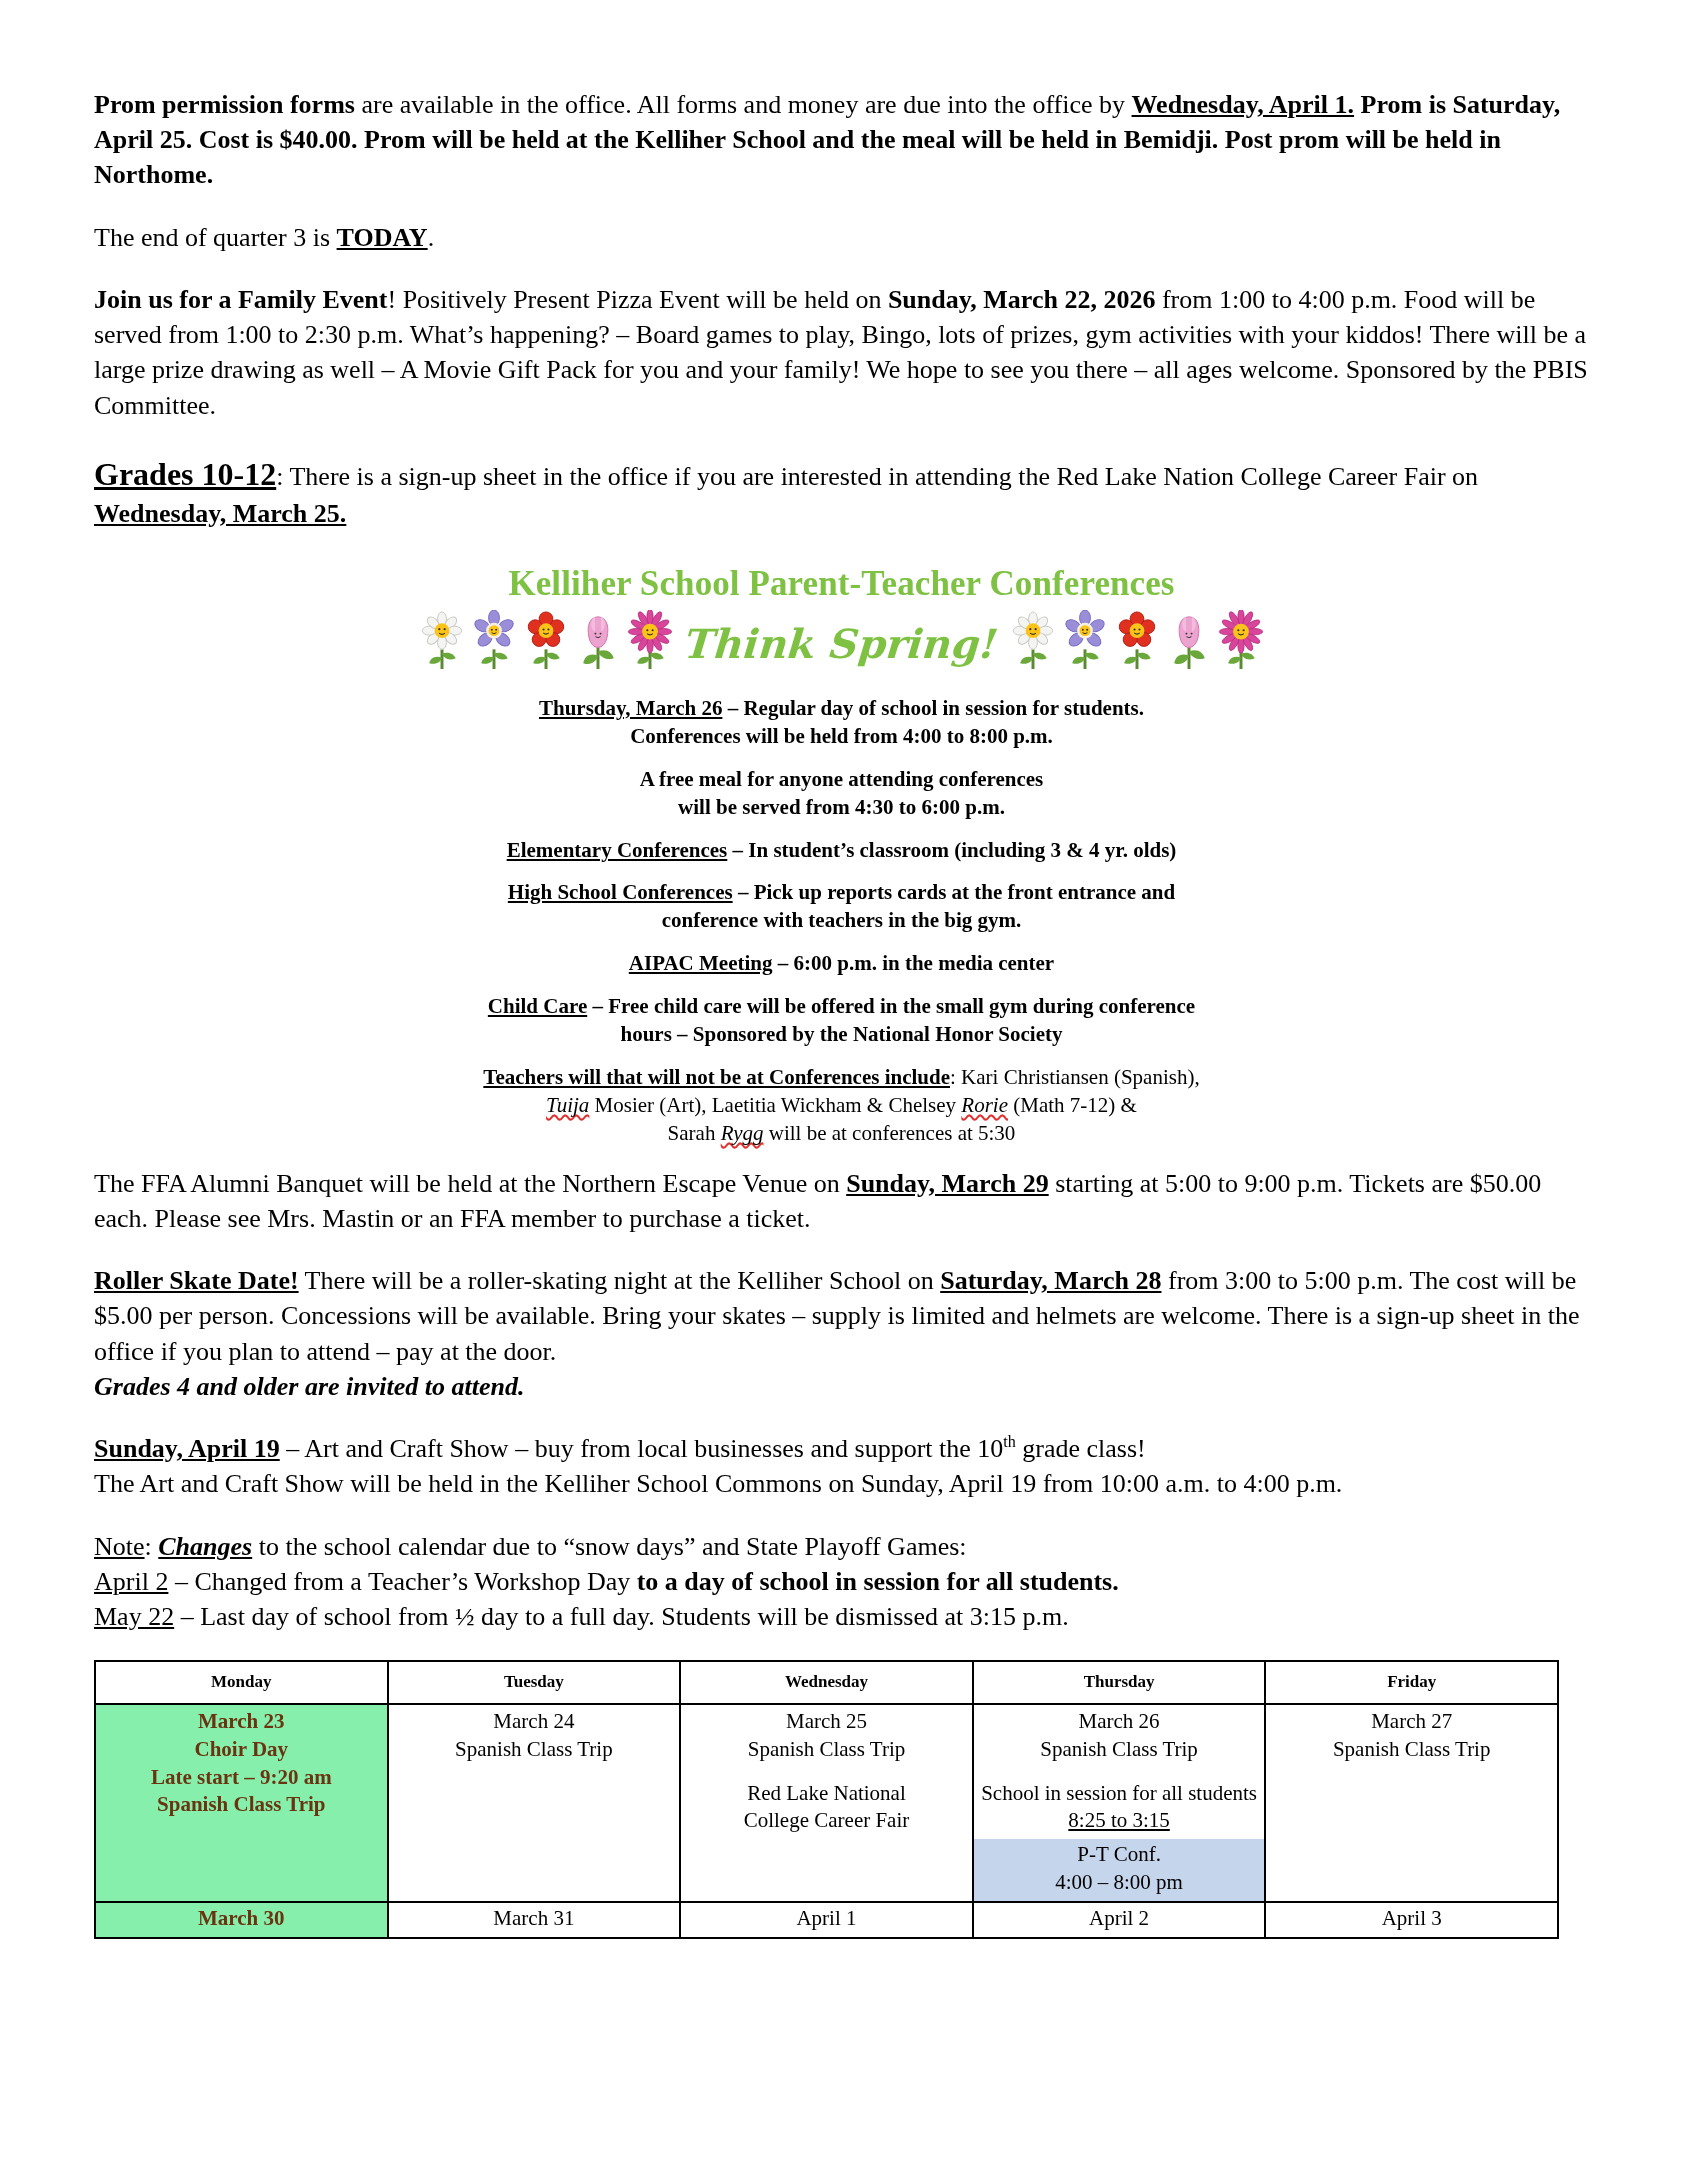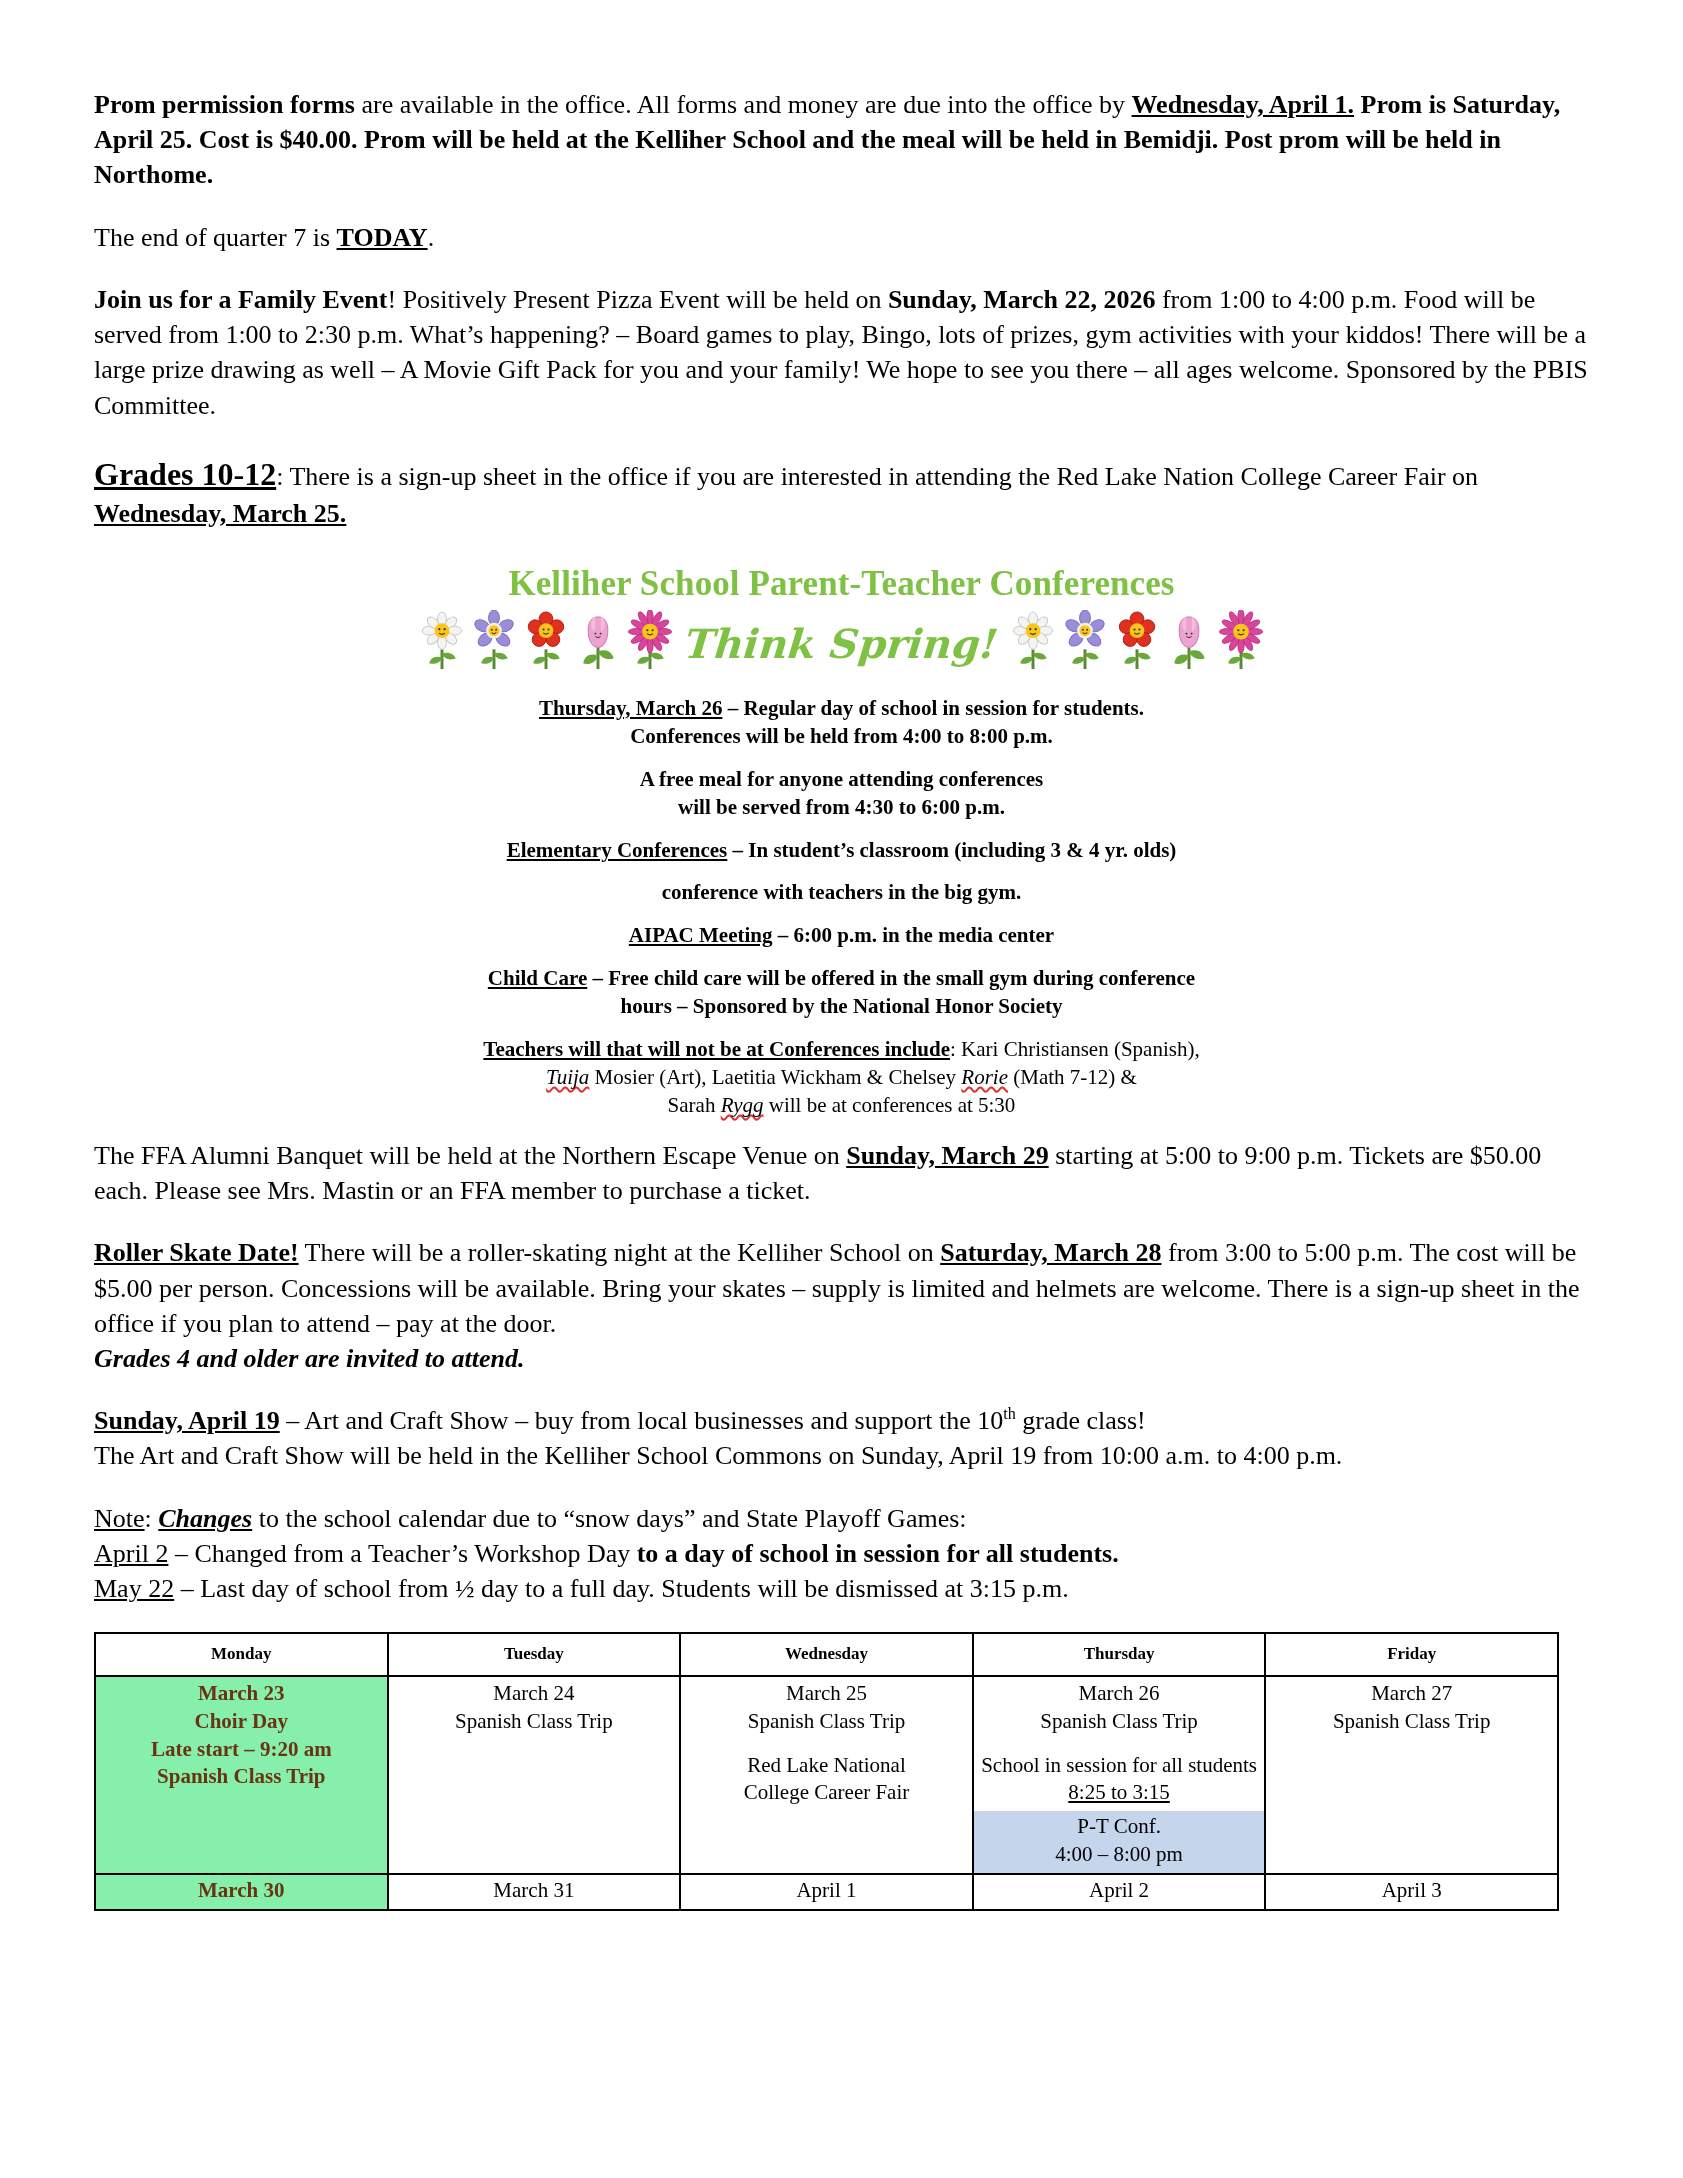--- a/index.html
+++ b/index.html
@@ -138,21 +138,21 @@
 </head>
 <body>
 
 <div class="page">
  <div class="content">
 
   <p class="para"><span class="b">Prom permission forms</span><span> are available in the office.  All forms and money are due into the office by </span><span class="bu">Wednesday, April 1.</span><span class="b">  Prom is Saturday, April 25.  Cost is $40.00.  Prom will be held at the Kelliher School and the meal will be held in Bemidji.  Post prom will be held in Northome.</span></p>
 
   <div class="spacer-sm"></div>
 
-  <p class="para"><span>The end of quarter 7 is </span><span class="bu">TODAY</span><span>.</span></p>
+  <p class="para"><span>The end of quarter 3 is </span><span class="bu">TODAY</span><span>.</span></p>
 
   <div class="spacer-sm"></div>
 
   <p class="para"><span class="b">Join us for a Family Event</span><span>!  Positively Present Pizza Event will be held on </span><span class="b">Sunday, March 22, 2026</span><span> from 1:00 to 4:00 p.m.  Food will be served from 1:00 to 2:30 p.m.  What’s happening? – Board games to play, Bingo, lots of prizes, gym activities with your kiddos!  There will be a large prize drawing as well – A Movie Gift Pack for you and your family!  We hope to see you there – all ages welcome.  Sponsored by the PBIS Committee.</span></p>
 
   <div class="spacer-md"></div>
 
   <p class="para"><span class="big-head">Grades 10-12</span><span>:  There is a sign-up sheet in the office if you are interested in attending the Red Lake Nation College Career Fair on </span><span class="bu">Wednesday, March 25.</span></p>
 
   <div class="flyer">
@@ -347,20 +347,21 @@
       <div class="conf-block">
         <span class="conf-line">A free meal for anyone attending conferences</span>
         <span class="conf-line">will be served from 4:30 to 6:00 p.m.</span>
       </div>
 
       <div class="conf-block">
         <span class="conf-line"><span class="u">Elementary Conferences</span><span> – In student’s classroom (including 3 &amp; 4 yr. olds)</span></span>
       </div>
 
       <div class="conf-block">
+        <span class="conf-line"><span class="u">High School Conferences</span><span> – Pick up reports cards at the front entrance and</span></span>
         <span class="conf-line">conference with teachers in the big gym.</span>
       </div>
 
       <div class="conf-block">
         <span class="conf-line"><span class="u">AIPAC Meeting</span><span> – 6:00 p.m. in the media center</span></span>
       </div>
 
       <div class="conf-block">
         <span class="conf-line"><span class="u">Child Care</span><span> – Free child care will be offered in the small gym during conference</span></span>
         <span class="conf-line">hours – Sponsored by the National Honor Society</span>

